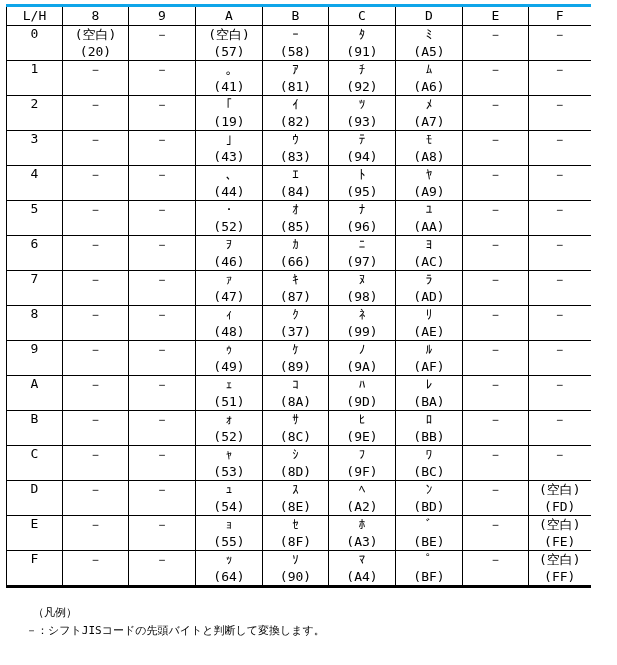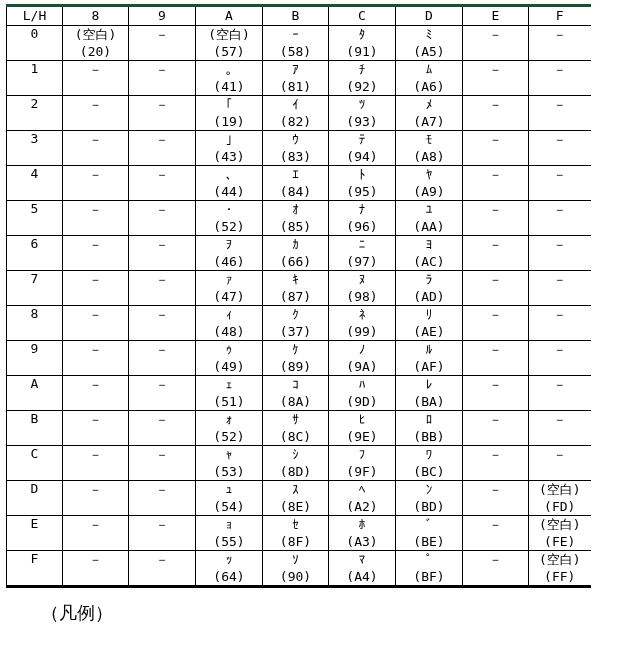--- a/index.html
+++ b/index.html
@@ -18,21 +18,21 @@
     overflow: hidden;
   }
   .table-wrap {
     position: absolute;
     left: 6px;
     top: 4px;
   }
   table.code-table {
     border-collapse: collapse;
     table-layout: fixed;
-    border-top: 3px solid #14532d;
+    border-top: 3px solid #0ea5e9;
     border-bottom: 3px solid #000;
     empty-cells: show;
   }
   table.code-table th,
   table.code-table td {
     border-left: 1px solid #000;
     border-top: 1px solid #000;
     padding: 0;
     margin: 0;
     text-align: center;
@@ -60,23 +60,23 @@
     padding-top: 2px;
     font-size: 13px;
   }
   .code-line {
     height: 16px;
     line-height: 16px;
     font-size: 13px;
   }
   .legend {
     position: absolute;
-    left: 8px;
+    left: 0;
     top: 604px;
-    font-size: 18px;
+    font-size: 11px;
     line-height: 18px;
   }
   .legend .legend-title { padding-left: 33px; }
   .legend .legend-note  { padding-left: 26px; }
 </style>
 </head>
 <body>
 
 <div class="page">
 
@@ -666,15 +666,16 @@
               <div class="char-line">(空白)</div>
               <div class="code-line">(FF)</div>
             </td>
           </tr>
         </tbody>
     </table>
   </div>
 
   <div class="legend">
     <div class="legend-title">（凡例）</div>
+    <div class="legend-note">－：シフトJISコードの先頭バイトと判断して変換します。</div>
   </div>
 
 </div>
 
 </body></html>

